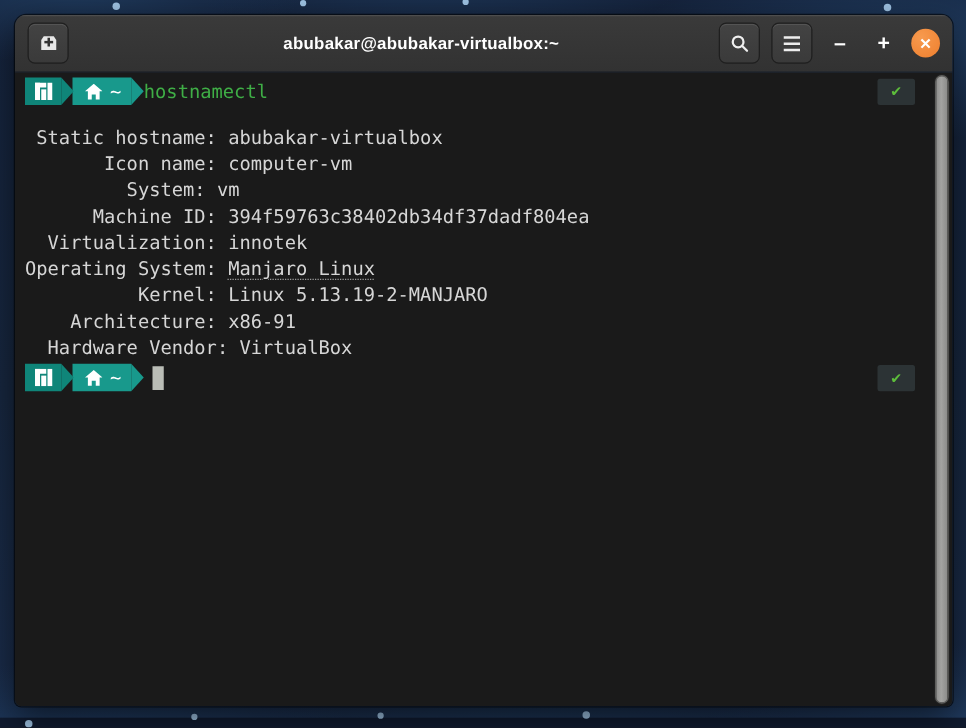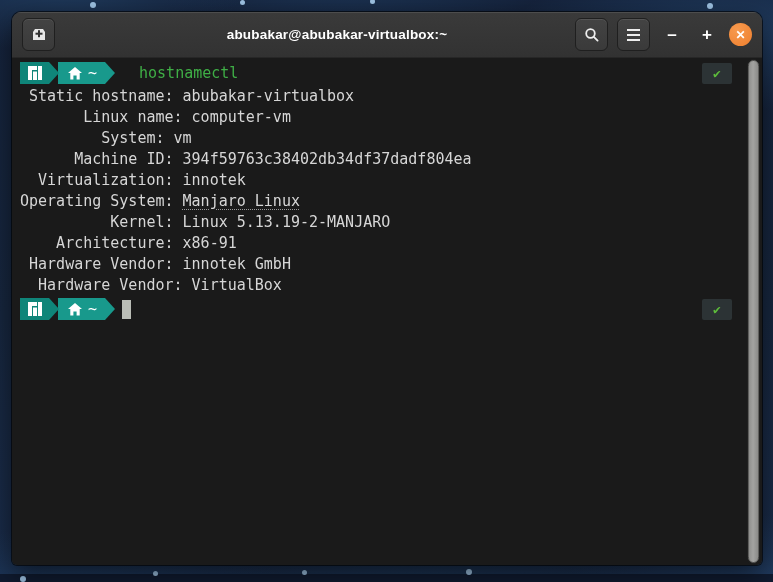--- a/index.html
+++ b/index.html
@@ -71,28 +71,28 @@
   .prompt-row {
     display:flex; align-items:center; height:22px;
     justify-content:space-between; padding-right:30px;
   }
   .prompt-left { display:flex; align-items:center; height:22px; }
   .seg { display:flex; align-items:center; height:22px; }
   .seg1 { background:#0f8579; padding:0 7px 0 8px; }
   .arr1 { width:0; height:0; border-top:11px solid transparent; border-bottom:11px solid transparent; border-left:10px solid #0f8579; position:relative; z-index:2; }
   .seg2 { background:#18998c; padding:0 8px 0 10px; margin-left:-1px; gap:6px; color:#fff; }
   .arr2 { width:0; height:0; border-top:11px solid transparent; border-bottom:11px solid transparent; border-left:10px solid #18998c; }
-  .cmd { color:#3fae46; margin-left:24px; white-space:pre;text-align:center; }
+  .cmd { color:#3fae46; margin-left:0; white-space:pre;text-align:center; }
   .cursor { width:9px; height:19px; background:#babdb6; margin-left:7px; }
   .status {
     width:30px; height:21px; background:#2c3335; border-radius:2px;
     display:flex; align-items:center; justify-content:center;
     color:#5dbd3b; font-size:13px; flex:0 0 auto;
   }
-  .output { margin-top:2px; margin-bottom:2px; }
+  .output { margin-top:16px; margin-bottom:2px; }
   .line { white-space:pre; height:21px; }
   .link { text-decoration:underline dotted #9a9a9a 1px; text-underline-offset:3px; }
 
   
   .scrollbar {
     position:absolute; top:1px; bottom:1px; right:2px; width:13px;
     background:#202020; border-radius:7px;
   }
   .thumb {
     position:absolute; top:1px; bottom:1px; left:1px; width:11px;
@@ -181,28 +181,27 @@
           <div class="arr2"></div>
           <span class="cmd">hostnamectl</span>
         </div>
         <div class="status">
           <span>✔</span>
         </div>
       </div>
 
       <div class="output" id="output">
           <div class="line"> Static hostname: abubakar-virtualbox</div>
-          <div class="line">       Linux name: computer-vm</div>
+          <div class="line">       Icon name: computer-vm</div>
           <div class="line">         System: vm</div>
           <div class="line">      Machine ID: 394f59763c38402db34df37dadf804ea</div>
           <div class="line">  Virtualization: innotek</div>
           <div class="line">Operating System: <span class="link">Manjaro Linux</span></div>
           <div class="line">          Kernel: Linux 5.13.19-2-MANJARO</div>
           <div class="line">    Architecture: x86-91</div>
-          <div class="line"> Hardware Vendor: innotek GmbH</div>
           <div class="line">  Hardware Vendor: VirtualBox</div>
         </div>
 
       <div class="prompt-row">
         <div class="prompt-left">
           <div class="seg seg1">
             <span>
               <svg width="14" height="14" viewBox="0 0 14 14">
                 <rect x="0" y="0" width="9" height="4" fill="#fff"></rect>
                 <rect x="0" y="0" width="4" height="14" fill="#fff"></rect>

